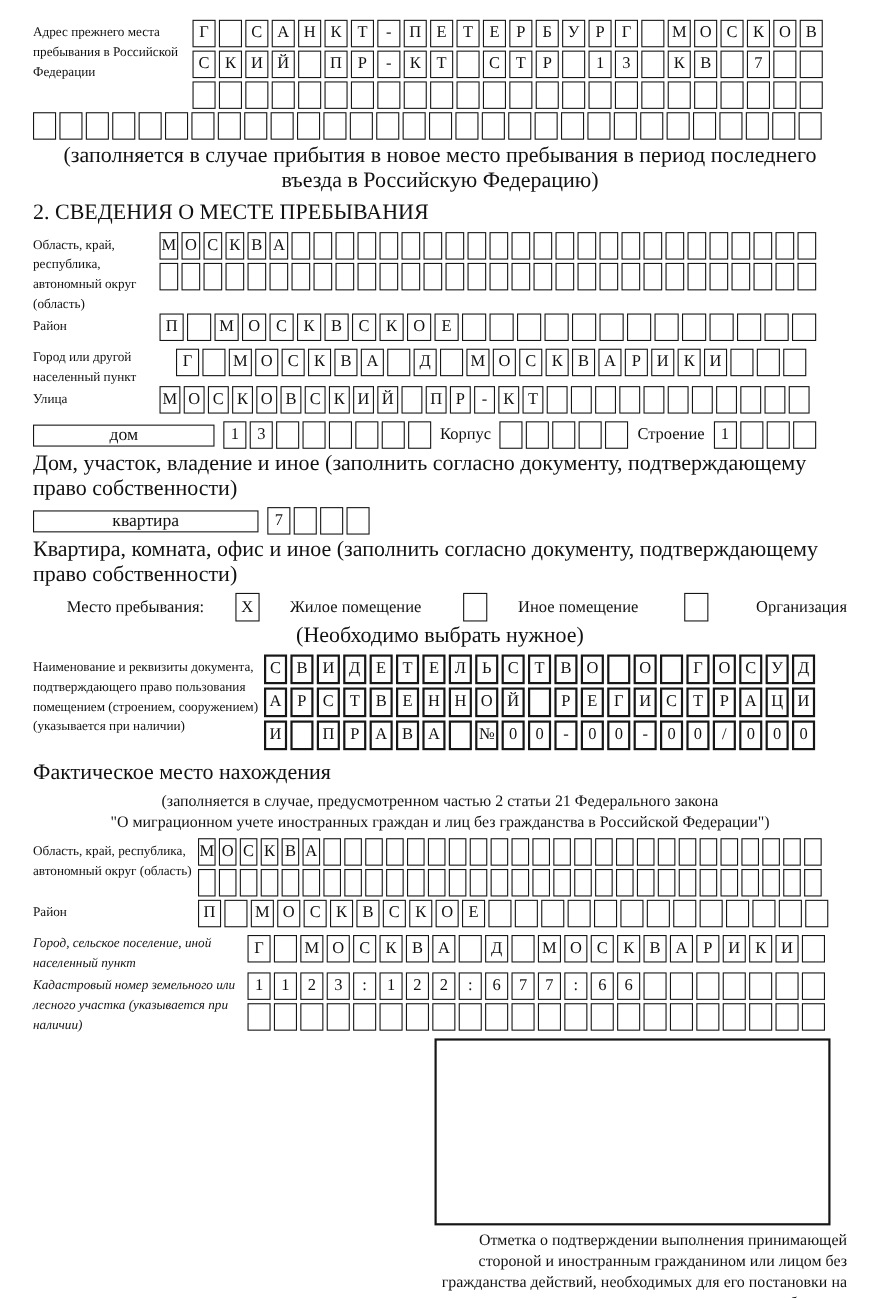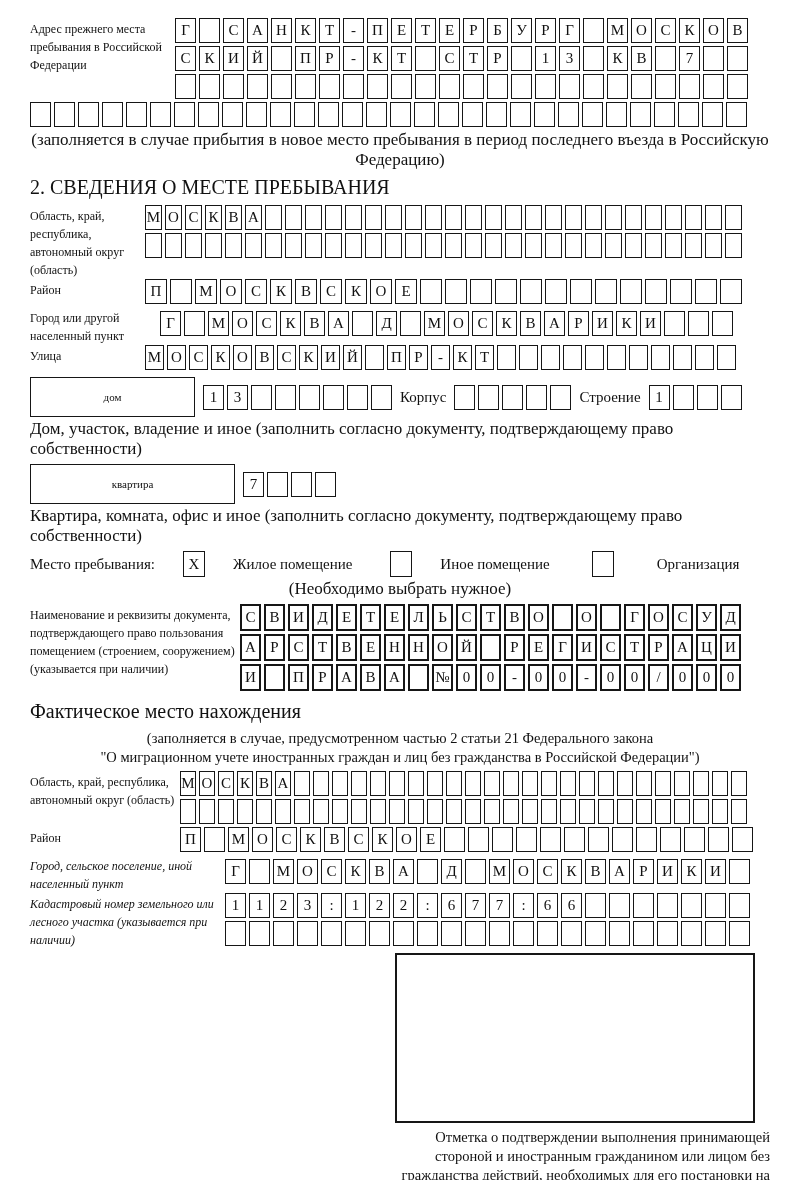--- a/index.html
+++ b/index.html
@@ -19,34 +19,34 @@
   .cell {
     display:inline-flex; align-items:center; justify-content:center;
     height:25px; border:1.5px solid #161616; background:#fff;
     font-size:15px; flex:0 0 auto;
   }
   .cw16 .cell { width:16px; } .cw17 .cell { width:17px; }
   .cw19 .cell { width:19px; } .cw21 .cell { width:21px; }
   .cw22 .cell { width:22px; }
   .doc-row .cell { border-width:2px; height:27px; width:21px; font-weight:bold; font-weight:normal; }
 
-  .caption { font-size:17px; text-align:center; margin:1px 0 5px 0; }
+  .caption { font-size:20px; text-align:center; margin:1px 0 5px 0; }
   .sec-title { font-size:20px; font-weight:normal; text-align:left; margin:6px 0 6px 0; }
 
   .inline-row { display:flex; align-items:center; gap:8px; margin:4px 0 2px 0; font-size:15px; }
   .label-box {
-    border:1.5px solid #161616; height:40px; display:flex; align-items:center;
-    justify-content:center; font-size:11px;
+    border:1.5px solid #161616; height:20px; display:flex; align-items:center;
+    justify-content:center; font-size:16px;
   }
   .lb-dom { width:165px; } .lb-kv { width:205px; }
   .checkbox {
     width:22px; height:26px; border:1.5px solid #161616; display:inline-flex;
     align-items:center; justify-content:center; font-size:15px; flex:0 0 auto;
   }
-  .mesto { display:flex; align-items:center; gap:28px; margin:5px 0 2px 0; font-size:15px; }
+  .mesto { display:flex; align-items:center; gap:28px; margin:5px 0 2px 0; font-size:15px;justify-content:flex-end; }
 
   .stamp-box {
     width:360px; height:170px; border:2px solid #161616; margin-left:365px; margin-top:4px;
   }
   .stamp-caption {
     width:390px; margin-left:350px; margin-top:5px;
     font-size:14.5px; text-align:right; line-height:19px;
   }
   .notes { font-size:14.5px; text-align:center; line-height:19px; margin-bottom:4px; } .mt4 { margin-top:4px; }
 </style>

